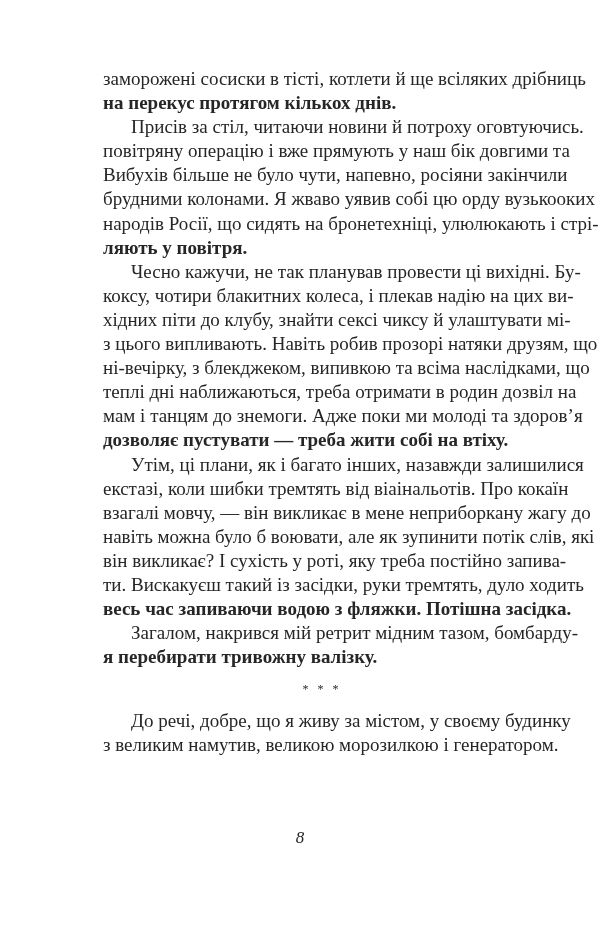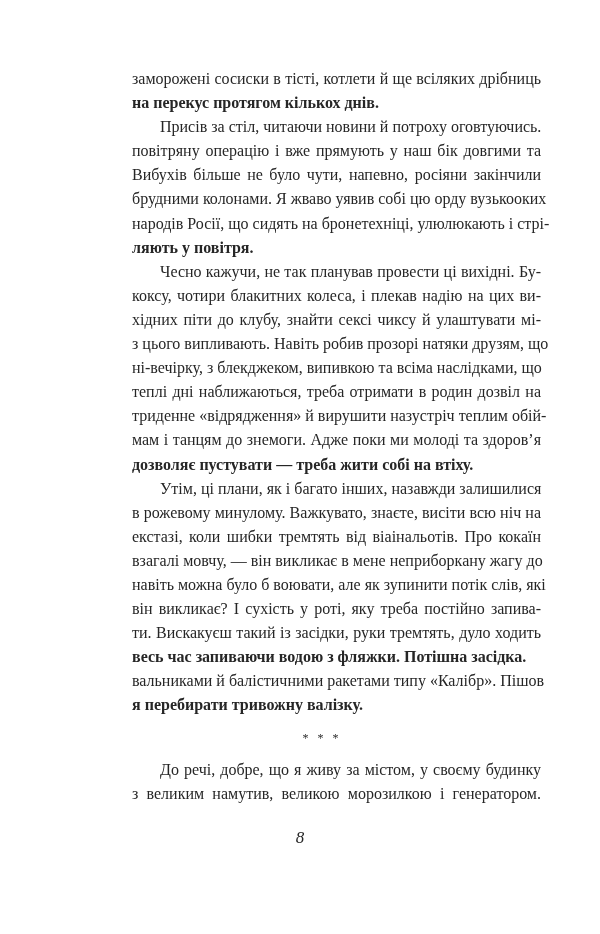--- a/index.html
+++ b/index.html
@@ -4,24 +4,23 @@
 <style>
   html, body { margin: 0; padding: 0; }
   body {
     width: 600px; height: 934px; background: #ffffff;
     position: relative; overflow: hidden;
     font-family: "Liberation Serif", "DejaVu Serif", serif;
     color: #262626;
   }
   .page { position: absolute; left: 103px; top: 67px; width: 438px; }
   .line {
-    height: 24.1px; line-height: 24.1px; font-size: 16px;
+    height: 24.1px; line-height: 24.1px; font-size: 19px;
     white-space: nowrap; text-align: justify; text-align-last: justify;
     overflow: visible;
-    margin-left: 29px;
   }
   .line.last { text-align-last: left; font-weight: bold; }
   .line.indent { text-indent: 28px; }
   .sep {
     height: 40px; line-height: 40px; text-align: center;
     font-size: 12px; letter-spacing: 3px; margin-top: 0;
   }
   .folio {
     position: absolute; left: 0; width: 600px; top: 828px;
     text-align: center; font-style: italic; font-size: 17px;
@@ -46,38 +45,36 @@
     <div class="line last">ляють у повітря.</div>
   </div>
 
   <div>
     <div class="line indent">Чесно кажучи, не так планував провести ці вихідні. Бу-</div>
     <div class="line">коксу, чотири блакитних колеса, і плекав надію на цих ви-</div>
     <div class="line">хідних піти до клубу, знайти сексі чиксу й улаштувати мі-</div>
     <div class="line">з цього випливають. Навіть робив прозорі натяки друзям, що</div>
     <div class="line">ні-вечірку, з блекджеком, випивкою та всіма наслідками, що</div>
     <div class="line">теплі дні наближаються, треба отримати в родин дозвіл на</div>
-    <div class="line">триденне «відрядження» й вирушити назустріч теплим обій-</div>
     <div class="line">мам і танцям до знемоги. Адже поки ми молоді та здоров’я</div>
     <div class="line last">дозволяє пустувати — треба жити собі на втіху.</div>
   </div>
 
   <div>
     <div class="line indent">Утім, ці плани, як і багато інших, назавжди залишилися</div>
-    <div class="line">в рожевому минулому. Важкувато, знаєте, висіти всю ніч на</div>
     <div class="line">екстазі, коли шибки тремтять від віаінальотів. Про кокаїн</div>
     <div class="line">взагалі мовчу, — він викликає в мене неприборкану жагу до</div>
     <div class="line">навіть можна було б воювати, але як зупинити потік слів, які</div>
     <div class="line">він викликає? І сухість у роті, яку треба постійно запива-</div>
     <div class="line">ти. Вискакуєш такий із засідки, руки тремтять, дуло ходить</div>
     <div class="line last">весь час запиваючи водою з фляжки. Потішна засідка.</div>
   </div>
 
   <div>
-    <div class="line">вальниками й балістичними ракетами типу «Калібр». Пішов</div>
+    <div class="line indent">Загалом, накрився мій ретрит мідним тазом, бомбарду-</div>
     <div class="line last">я перебирати тривожну валізку.</div>
   </div>
 
   <div class="sep">* * *</div>
 
   <div>
     <div class="line indent">До речі, добре, що я живу за містом, у своєму будинку</div>
     <div class="line">з великим намутив, великою морозилкою і генератором.</div>
   </div>
 </div>

